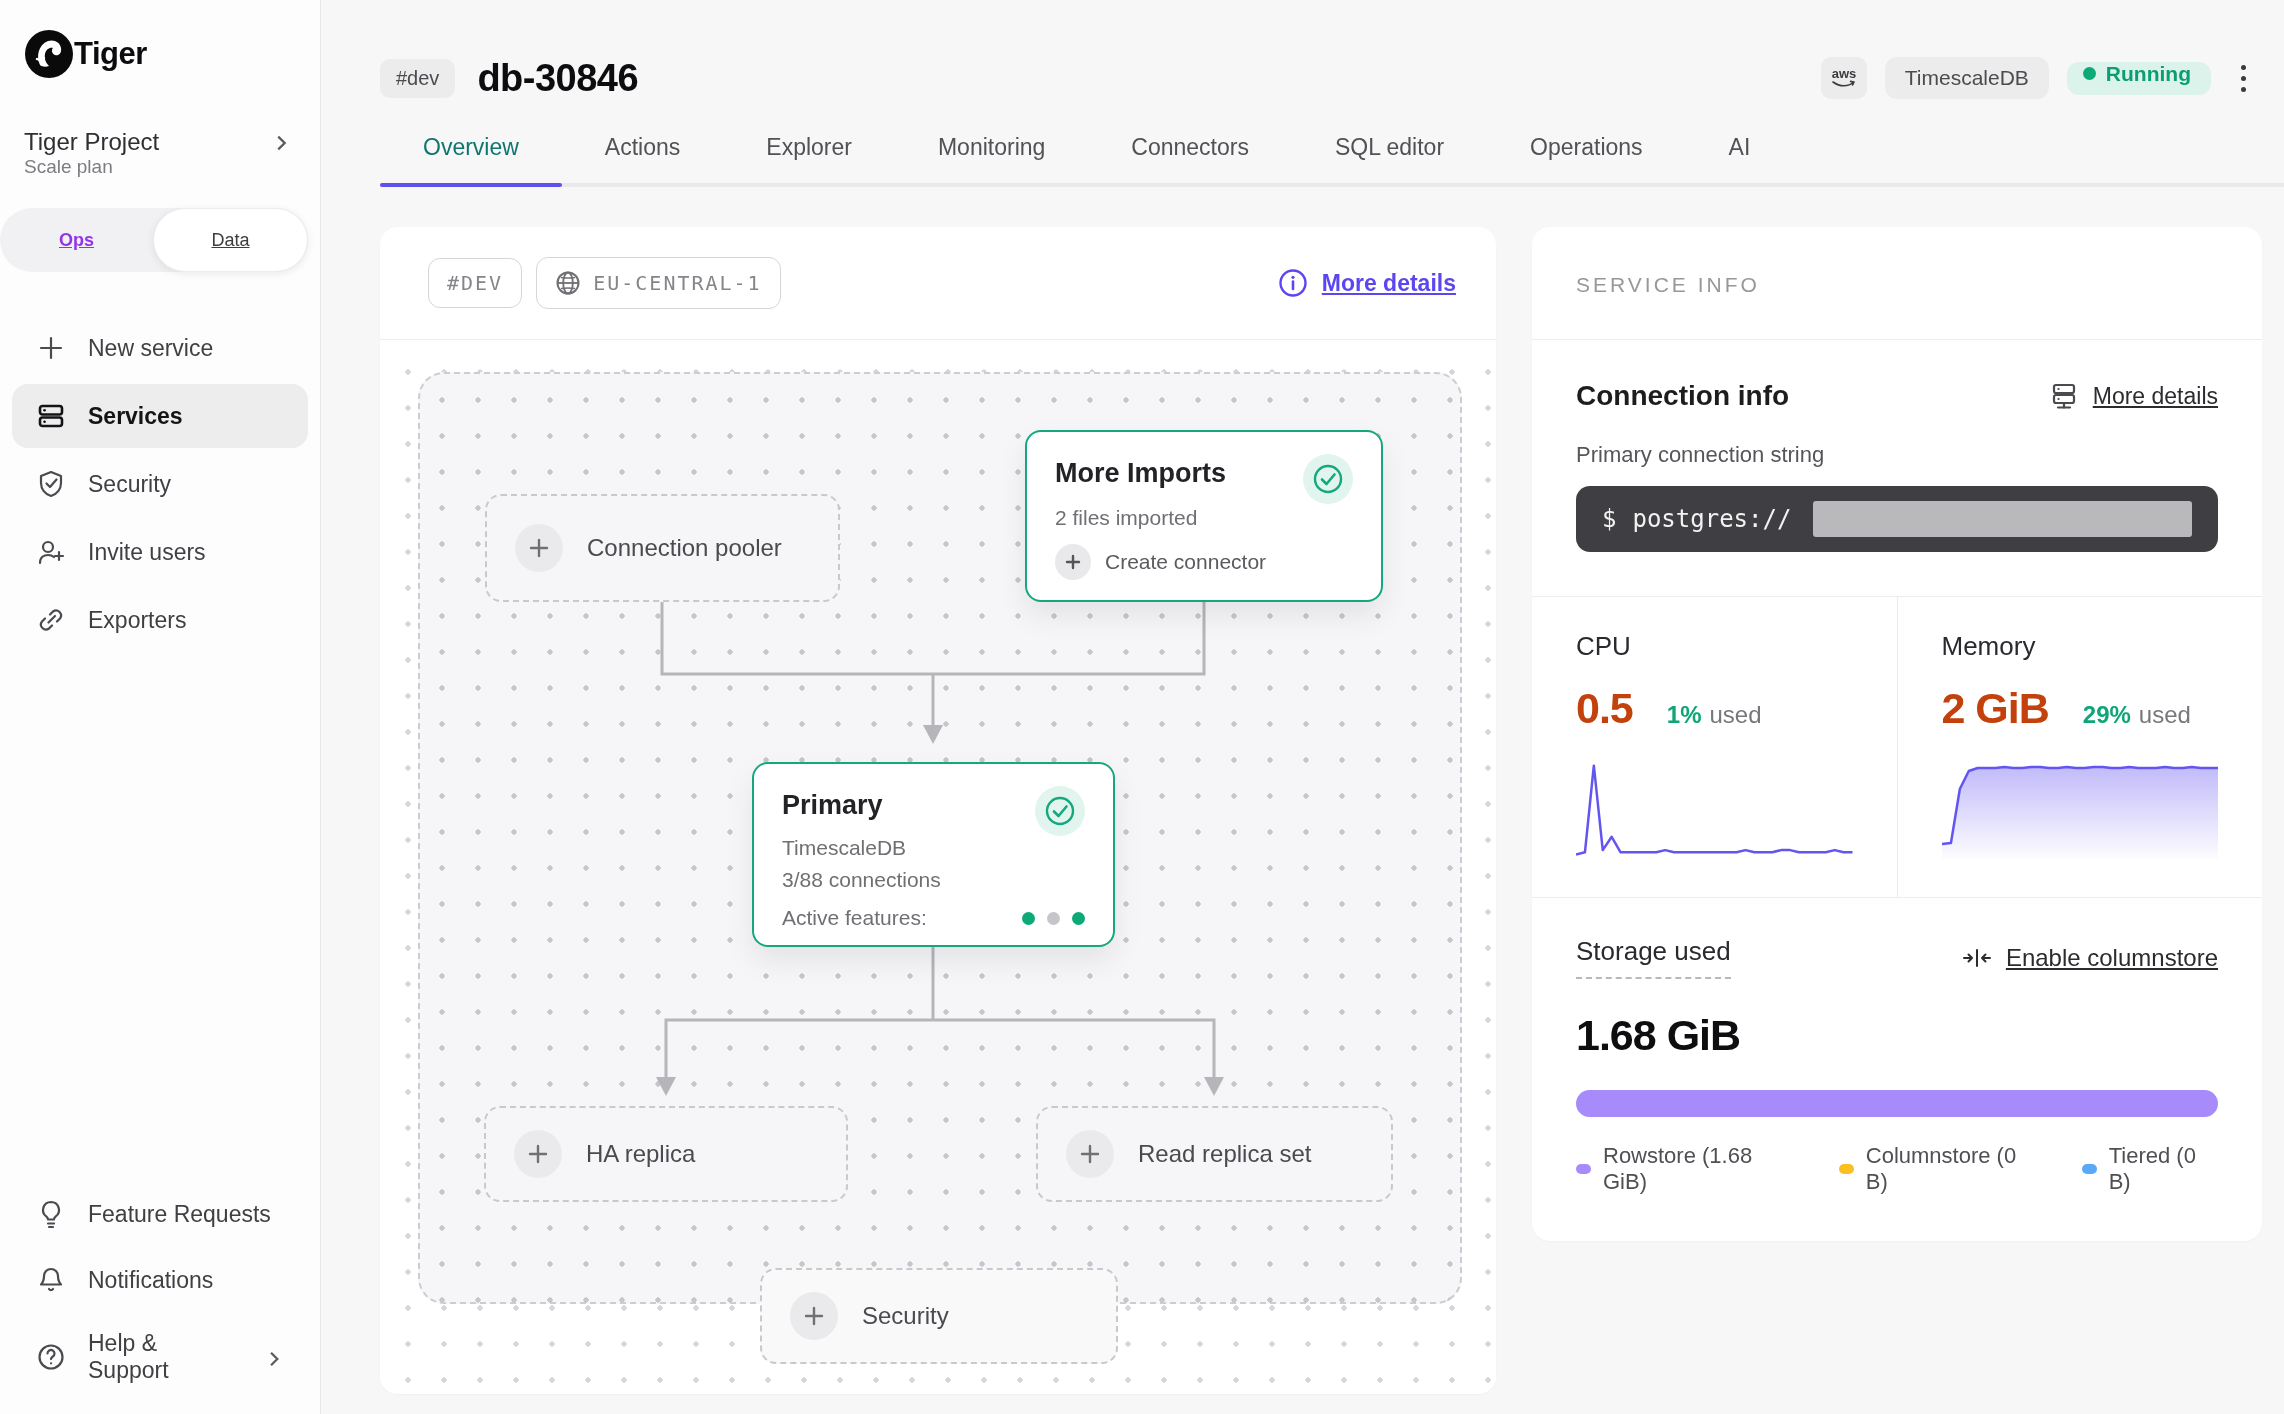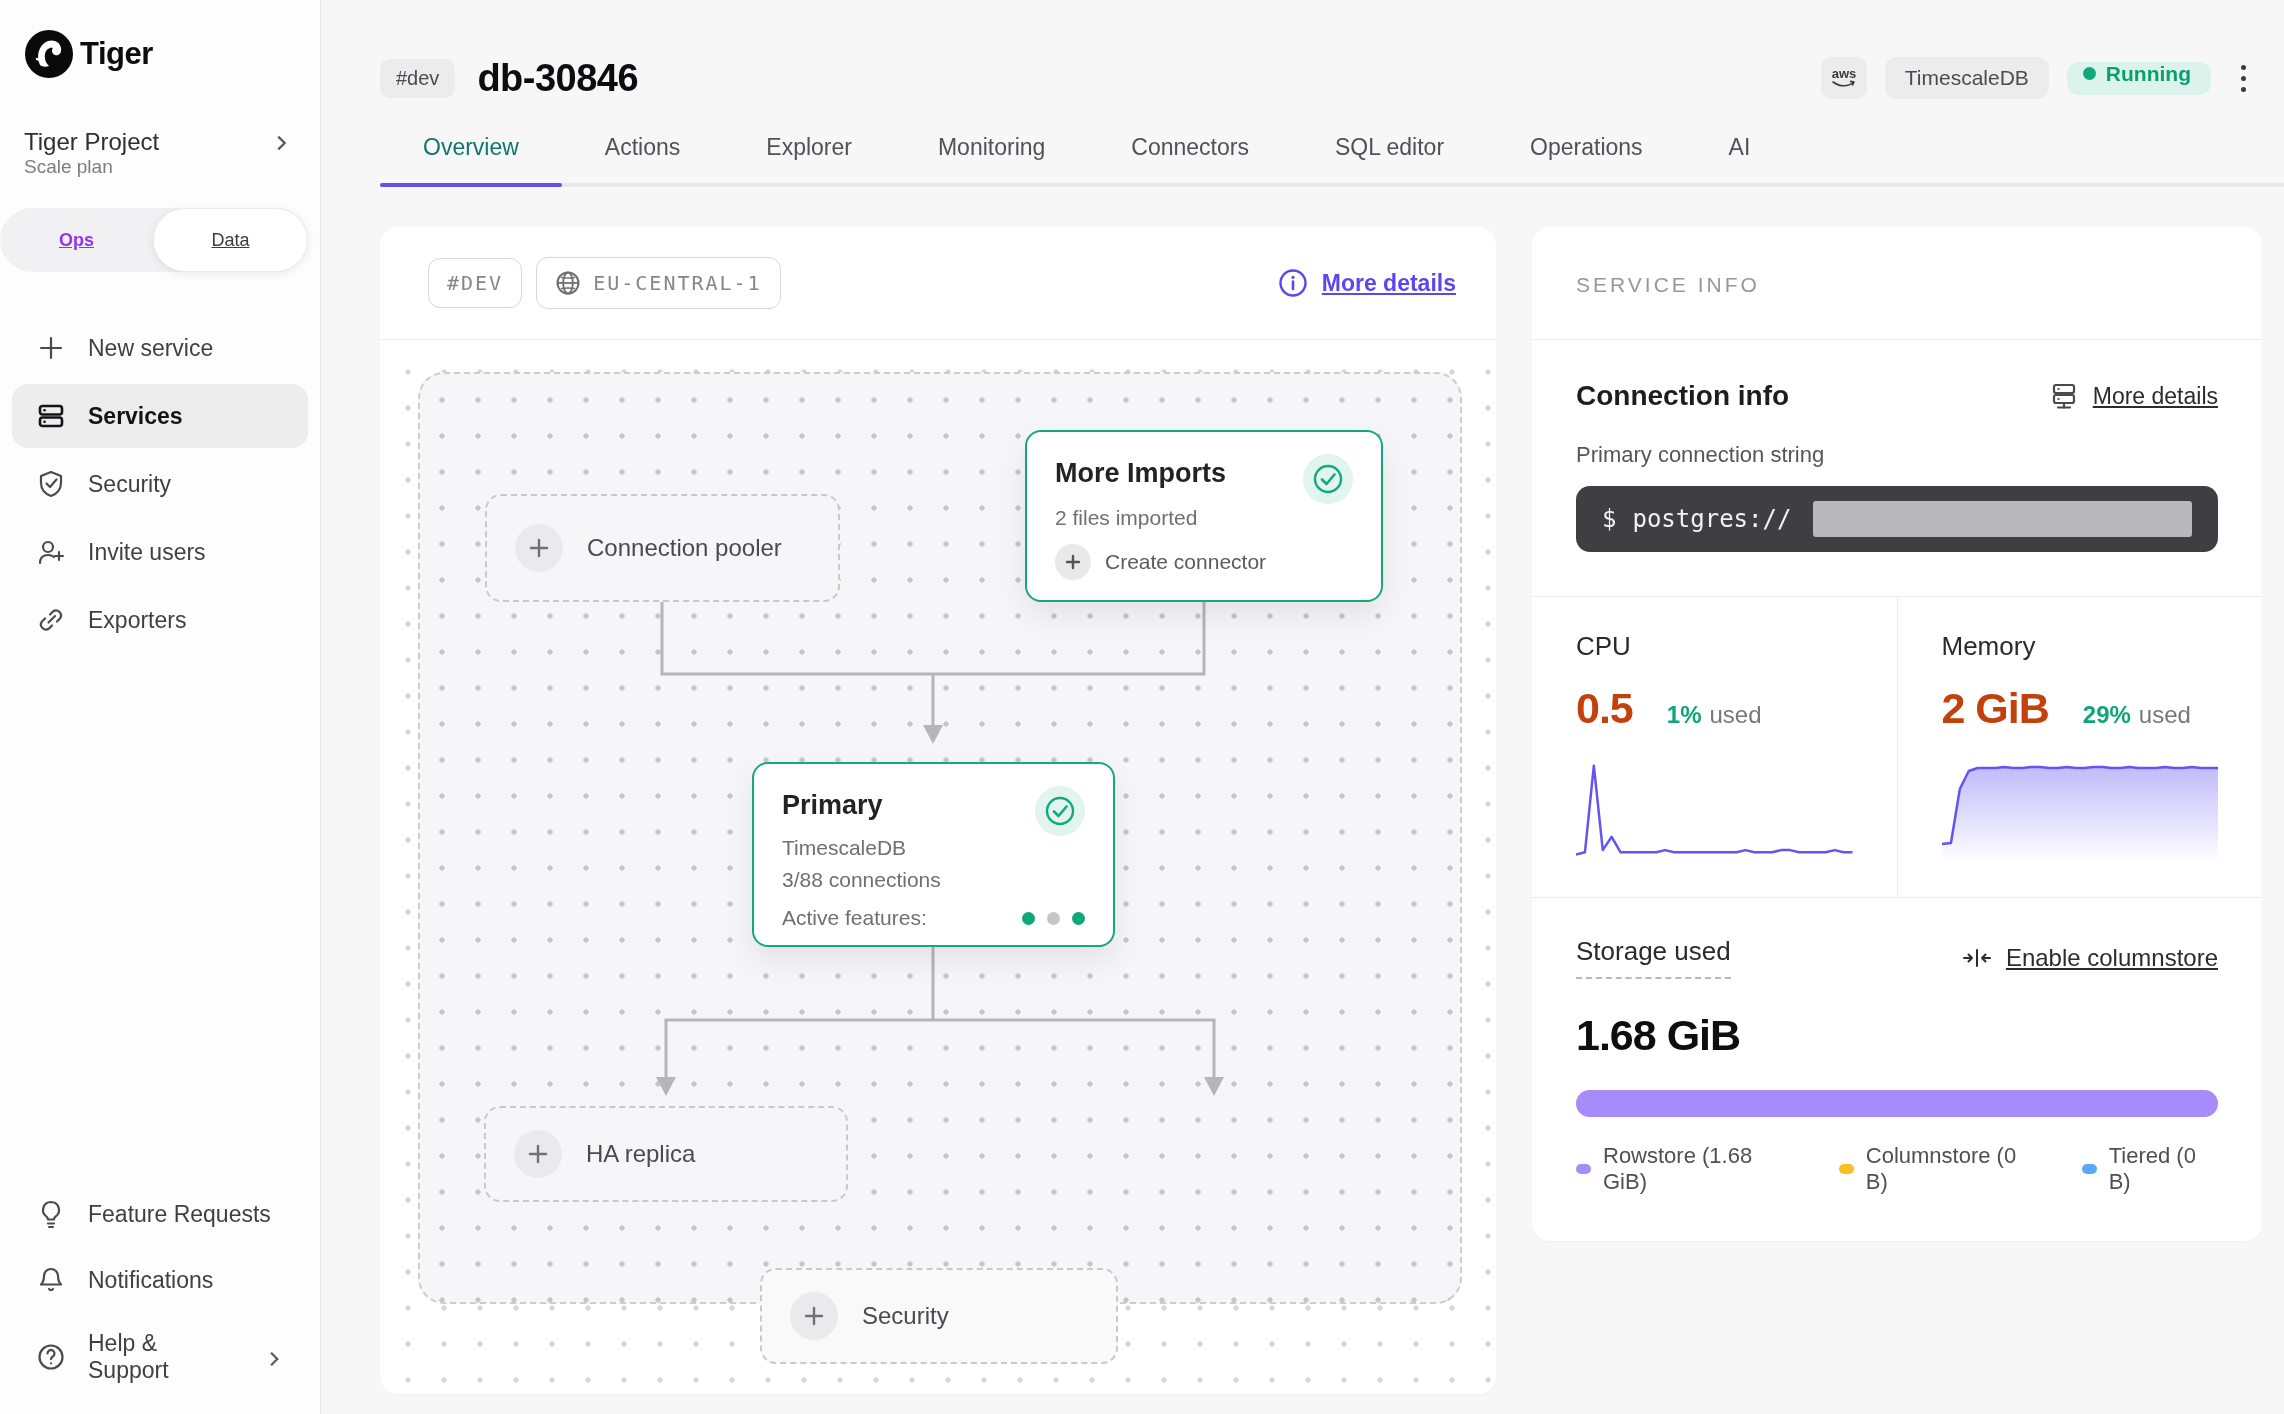--- a/index.html
+++ b/index.html
@@ -3,21 +3,21 @@
 <meta charset="utf-8">
 <style>
   * { margin:0; padding:0; box-sizing:border-box; }
   html,body { width:2284px; height:1414px; overflow:hidden; }
   body { font-family:"Liberation Sans", sans-serif; background:#f7f7f8; color:#2b2b2f; }
   .app { display:flex; width:2284px; height:1414px; }
 
   
   .sidebar { width:321px; min-width:321px; background:#fdfdfd; border-right:1px solid #e7e7e9;
              display:flex; flex-direction:column; padding:26px 0 0 0; height:1414px; }
-  .logo-row { display:flex; align-items:center; gap:6px; padding:0 24px; height:56px; }
+  .logo-row { display:flex; align-items:center; gap:0; padding:0 24px; height:56px; }
   .logo-mark { width:50px; height:50px; }
   .brand { font-size:31px; font-weight:800; letter-spacing:-0.5px; color:#0c0c0e; }
   .project-row { display:flex; align-items:flex-start; justify-content:space-between; padding:0 28px 0 24px; margin-top:46px; }
   .project-name { font-size:24px; color:#2e2e33; }
   .project-plan { font-size:19px; color:#7c7c82; }
   .chev { width:22px; height:22px; stroke:#5a5a5f; fill:none; stroke-width:2.5; margin-top:4px; }
   .toggle { margin:30px 12px 0 0; height:64px; background:#f1f1f3; border-radius:32px; display:flex; width:308px; }
   .toggle-seg { flex:1; display:flex; align-items:center; justify-content:center; font-size:18px; cursor:pointer;text-decoration:underline; }
   .toggle-seg.ops { color:#9333ea; font-weight:600; }
   .toggle-seg.data { background:#ffffff; border:1px solid #ececee; border-radius:32px; color:#3c3c41;
@@ -367,20 +367,29 @@
           <div class="node dashed" style="left:104px; top:766px; width:364px; height:96px;">
             <span class="plus-circle">
                 <svg viewBox="0 0 24 24" fill="none">
                   <line x1="12" y1="4" x2="12" y2="20"></line>
                   <line x1="4" y1="12" x2="20" y2="12"></line>
                 </svg>
               </span>
             <span>HA replica</span>
           </div>
 
+          <div class="node dashed" style="left:656px; top:766px; width:357px; height:96px;">
+            <span class="plus-circle">
+                <svg viewBox="0 0 24 24" fill="none">
+                  <line x1="12" y1="4" x2="12" y2="20"></line>
+                  <line x1="4" y1="12" x2="20" y2="12"></line>
+                </svg>
+              </span>
+            <span>Read replica set</span>
+          </div>
 
           <div class="node dashed on-white" style="left:380px; top:928px; width:358px; height:96px;">
             <span class="plus-circle">
                 <svg viewBox="0 0 24 24" fill="none">
                   <line x1="12" y1="4" x2="12" y2="20"></line>
                   <line x1="4" y1="12" x2="20" y2="12"></line>
                 </svg>
               </span>
             <span>Security</span>
           </div>

